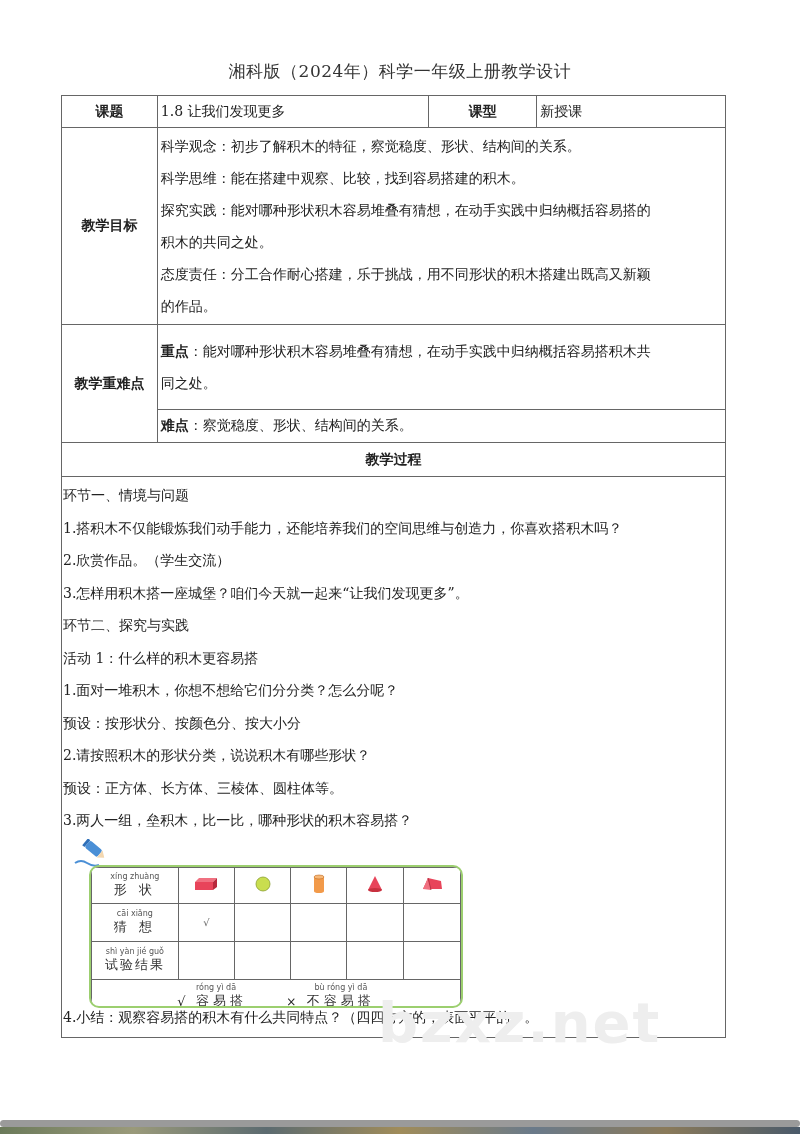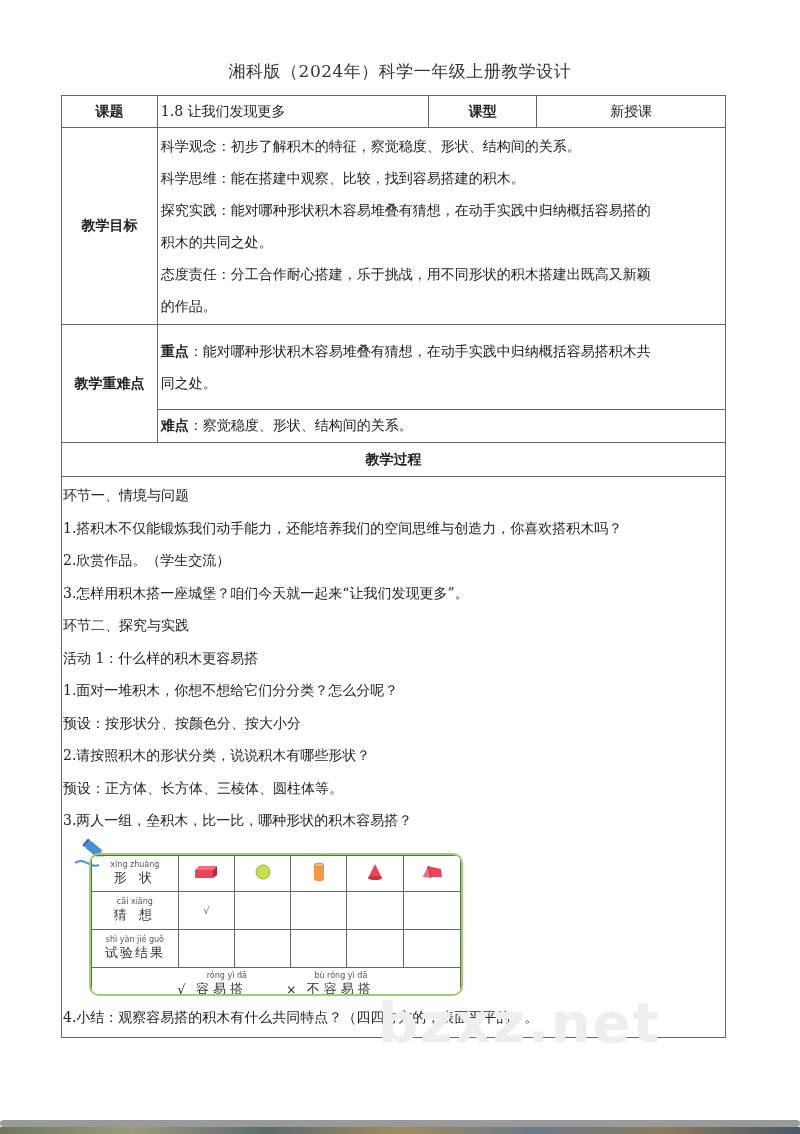--- a/index.html
+++ b/index.html
@@ -13,29 +13,29 @@
   }
   table.main {
     position:absolute; left:61px; top:95px; width:665px;
     border-collapse:collapse; font-size:14px;
   }
   table.main td {
     border:1.5px solid #666; padding:0 3px; vertical-align:middle;
   }
   .lbl { font-family:"DejaVu Sans", sans-serif; font-weight:bold; text-align:center; font-size:14px; }
   .line { line-height:32px; font-size:14px; }
-  .center { text-align:center; }
+  .center { text-align:left; }
   .bold { font-weight:bold; font-family:"DejaVu Sans", sans-serif; }
   .proc p { margin:0; line-height:32.5px; font-size:14px; }
   .indent { }
   .worksheet {
     position:relative; margin:8px 0 4px 26px; width:374px; height:152px;
   }
   .ws-box {
-    position:absolute; left:0; top:8px; width:374px; height:143px;
+    position:absolute; left:0; top:20px; width:374px; height:143px;
     border:2px solid #9ccf6f; border-radius:10px; box-sizing:border-box; overflow:hidden;
   }
   .ws-grid { position:absolute; left:0; top:0; border-collapse:collapse; }
   .ws-grid td { border:1px solid #a9d88a; padding:0; text-align:center; }
   .pinyin { font-size:8px; font-family:"DejaVu Sans", sans-serif; color:#555; line-height:10px; }
   .hanzi { font-size:13px; letter-spacing:4px; color:#333; line-height:16px; }
   .pencil { position:absolute; left:-16px; top:-6px; width:34px; height:34px; }
   .watermark {
     position:absolute; left:378px; top:990px; font-family:"DejaVu Sans", sans-serif;
     font-weight:bold; font-size:56px; color:#eeeeee; letter-spacing:2px; z-index:0;
@@ -169,21 +169,21 @@
               </td>
               <td></td>
               <td></td>
               <td></td>
               <td></td>
               <td></td>
             </tr>
             <tr style="height:34px">
               <td colspan="6" style="border-bottom:none;">
                 <span style="display:inline-block;vertical-align:bottom;margin-right:6px;font-size:13px;">√</span>
-                <span style="display:inline-block;text-align:right;margin-right:35px;">
+                <span style="display:inline-block;text-align:left;margin-right:35px;">
                   <div class="pinyin">róng yì dā</div>
                   <div class="hanzi">容易搭</div>
                 </span>
                 <span style="display:inline-block;vertical-align:bottom;margin-right:6px;font-size:12px;">×</span>
                 <span style="display:inline-block;text-align:center;">
                   <div class="pinyin">bù róng yì dā</div>
                   <div class="hanzi">不容易搭</div>
                 </span>
               </td>
             </tr>

